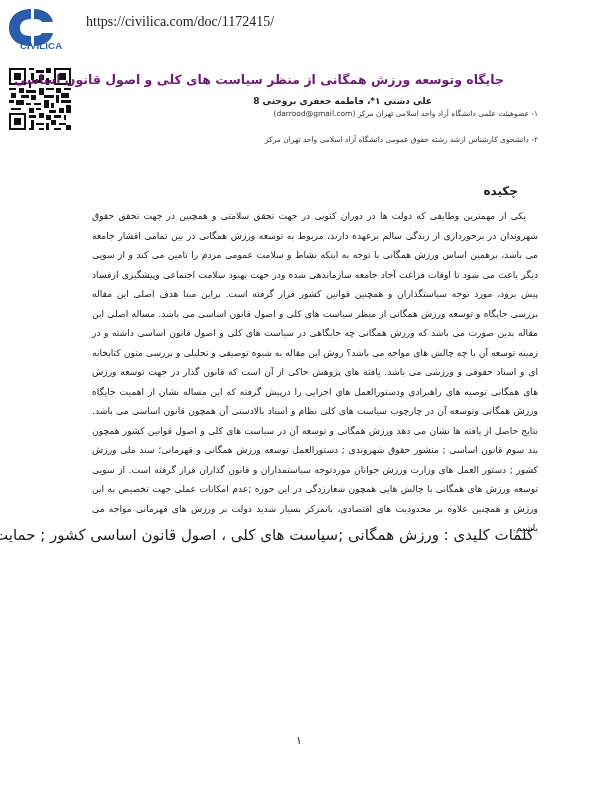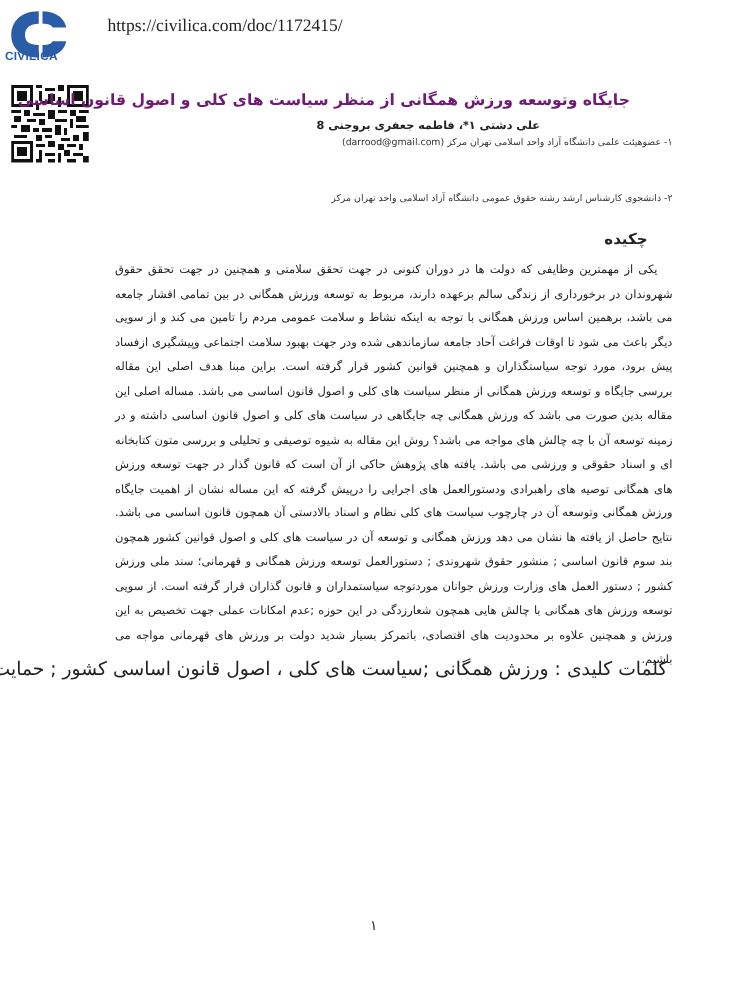--- a/index.html
+++ b/index.html
@@ -1,28 +1,28 @@
 <!DOCTYPE html>
 <html><head>
   <meta charset="utf-8">
   <style>
     html, body { margin: 0; padding: 0; }
     body {
       width: 600px; height: 800px; background: #ffffff; position: relative; overflow: hidden;
       font-family: "DejaVu Sans", sans-serif; color: #222;
     }
     .logo { position: absolute; left: 4px; top: 6px; width: 54px; height: 52px; }
-    .logo-text { position: absolute; left: 4px; top: 40px; font-family: "Liberation Sans", sans-serif; font-weight: bold; font-size: 9.5px; color: #2a5ca8; letter-spacing: 0.2px; }
+    .logo-text { position: absolute; left: 20px; top: 40px; font-family: "Liberation Sans", sans-serif; font-weight: bold; font-size: 9.5px; color: #2a5ca8; letter-spacing: 0.2px; }
     .url { position: absolute; left: 86px; top: 14px; font-family: "Liberation Serif", serif; font-size: 14px; color: #222; }
     .qr { position: absolute; left: 9px; top: 68px; width: 62px; height: 62px; }
     .title { position: absolute; right: 96px; top: 72px; font-size: 12.5px; font-weight: bold; direction: rtl; color: #701a75; white-space: nowrap; }
     .authors { position: absolute; right: 168px; top: 96px; font-size: 9px; font-weight: bold; direction: rtl; white-space: nowrap; }
     .affil { position: absolute; right: 62px; font-size: 7.5px; direction: rtl; white-space: nowrap; color: #333; }
     .affil1 { top: 109px; text-align: center; }
-    .affil2 { top: 154px; }
+    .affil2 { top: 135px; }
     .abstract-heading { position: absolute; right: 82px; top: 184px; font-size: 12px; font-weight: bold; direction: rtl; }
     .abstract {
       position: absolute; left: 92px; right: 62px; top: 206px;
       direction: rtl; text-align: justify; text-align-last: right;
       font-size: 9.2px; line-height: 19.5px; color: #222;
     }
     .abstract p { margin: 0; text-indent: 12px; }
     .keywords { position: absolute; right: 66px; top: 526px; font-size: 15px; direction: rtl; white-space: nowrap; }
     .page-num { position: absolute; left: 296px; top: 734px; font-size: 11px; }
   </style>

